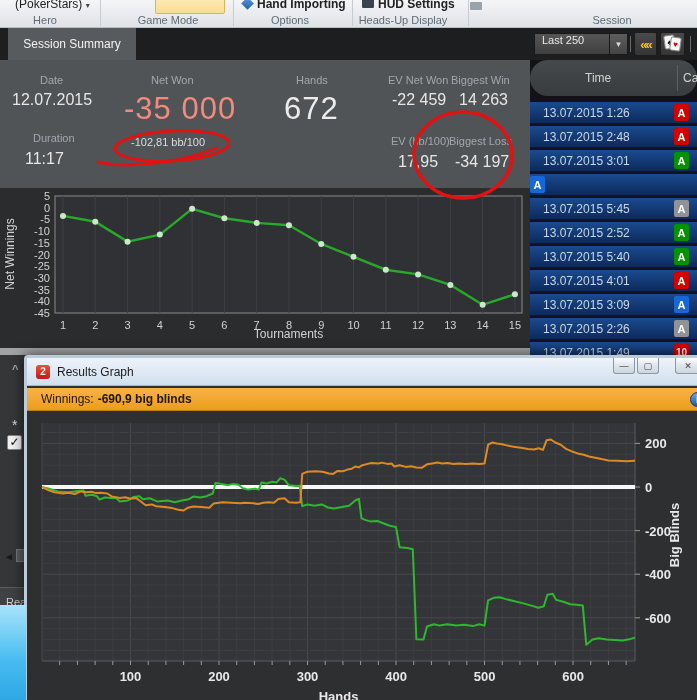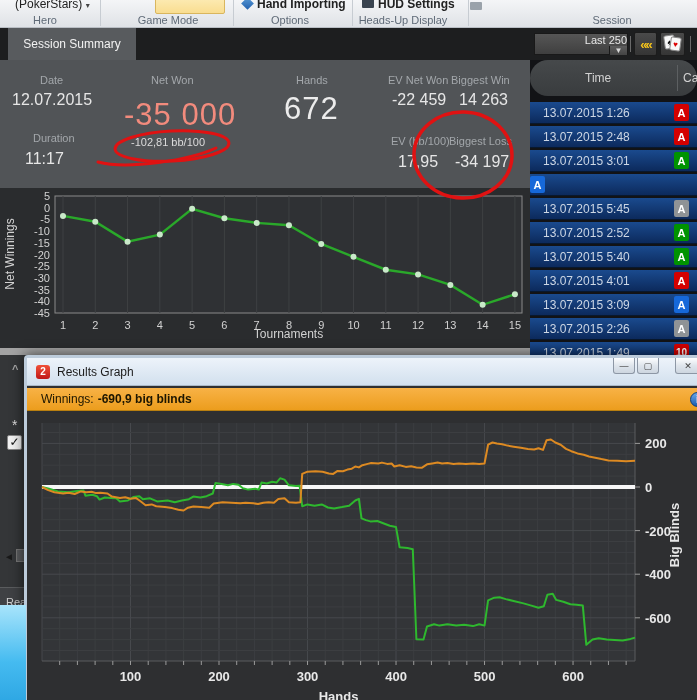--- a/index.html
+++ b/index.html
@@ -20,21 +20,21 @@
     transform:rotate(45deg); margin-right:5px; }
   .hud-ic { display:inline-block; width:12px; height:10px; background:#3a4450; border-radius:1px; margin-right:4px; }
   .gray-ic { display:inline-block; width:12px; height:8px; background:#9aa2aa; border-radius:1px; }
 
   
   #tabbar { left:0; top:28px; width:697px; height:32px; background:#1d1e1f; }
   #tab-session { position:absolute; left:8px; top:0; width:128px; height:32px; background:#585b5e;
     color:#f2f2f2; font-size:12px; display:flex; align-items:center; justify-content:center; }
   .toolbar-sep { position:absolute; top:8px; width:1px; height:16px; background:#6a6a6a; }
   #filter-dd { position:absolute; left:534px; top:5px; width:94px; height:22px; background:linear-gradient(#565656,#3f3f3f);
-    border:1px solid #191919; color:#e8e8e8; font-size:11px; display:flex; align-items:flex-end;flex-direction:column; }
+    border:1px solid #191919; color:#e8e8e8; font-size:11px; display:flex; align-items:flex-start; }
   #filter-dd .txt { padding-left:7px; flex:1; }
   #filter-dd .arrow { width:18px; height:100%; border-left:1px solid #191919; display:flex; align-items:center;
     justify-content:center; color:#d8d8d8; font-size:8px; background:linear-gradient(#5d5d5d,#444); }
   .tb-btn { position:absolute; top:4px; height:24px; background:linear-gradient(#4a4a4a,#353535);
     border:1px solid #1c1c1c; border-radius:2px; display:flex; align-items:center; justify-content:center; }
   #rewind-btn { left:634px; width:23px; color:#f5c41c; font-size:13px; font-weight:bold; letter-spacing:-2px; }
   #cards-btn { left:660px; width:25px; }
   .mini-card { position:absolute; width:11px; height:14px; background:#f8f8f8; border:1px solid #888;
     border-radius:2px; font-size:8px; line-height:13px; text-align:center; }
 
@@ -143,21 +143,21 @@
     <div class="toolbar-sep" style="left:690px;"></div>
   </div>
 
   <div id="stats" class="abs">
     <div class="stat-label" style="left:40px;top:14px;">Date</div>
     <div class="stat-val" style="left:12px;top:31px;">12.07.2015</div>
     <div class="stat-label" style="left:33px;top:72px;">Duration</div>
     <div class="stat-val" style="left:25px;top:90px;">11:17</div>
 
     <div class="stat-label" style="left:151px;top:14px;">Net Won</div>
-    <div class="stat-big" style="left:124px;top:37px;color:#f28b7d;">-35 000</div>
+    <div class="stat-big" style="left:124px;top:31px;color:#f28b7d;">-35 000</div>
     <div style="position:absolute;left:131px;top:76px;font-size:11px;color:#dcdcdc;">-102,81 bb/100</div>
 
     <div class="stat-label" style="left:296px;top:14px;">Hands</div>
     <div class="stat-big" style="left:284px;top:31px;">672</div>
 
     <div class="stat-label" style="left:388px;top:14px;">EV Net Won</div>
     <div class="stat-val" style="left:392px;top:31px;">-22 459</div>
     <div class="stat-label" style="left:451px;top:14px;">Biggest Win</div>
     <div class="stat-val" style="left:459px;top:31px;">14 263</div>
 

